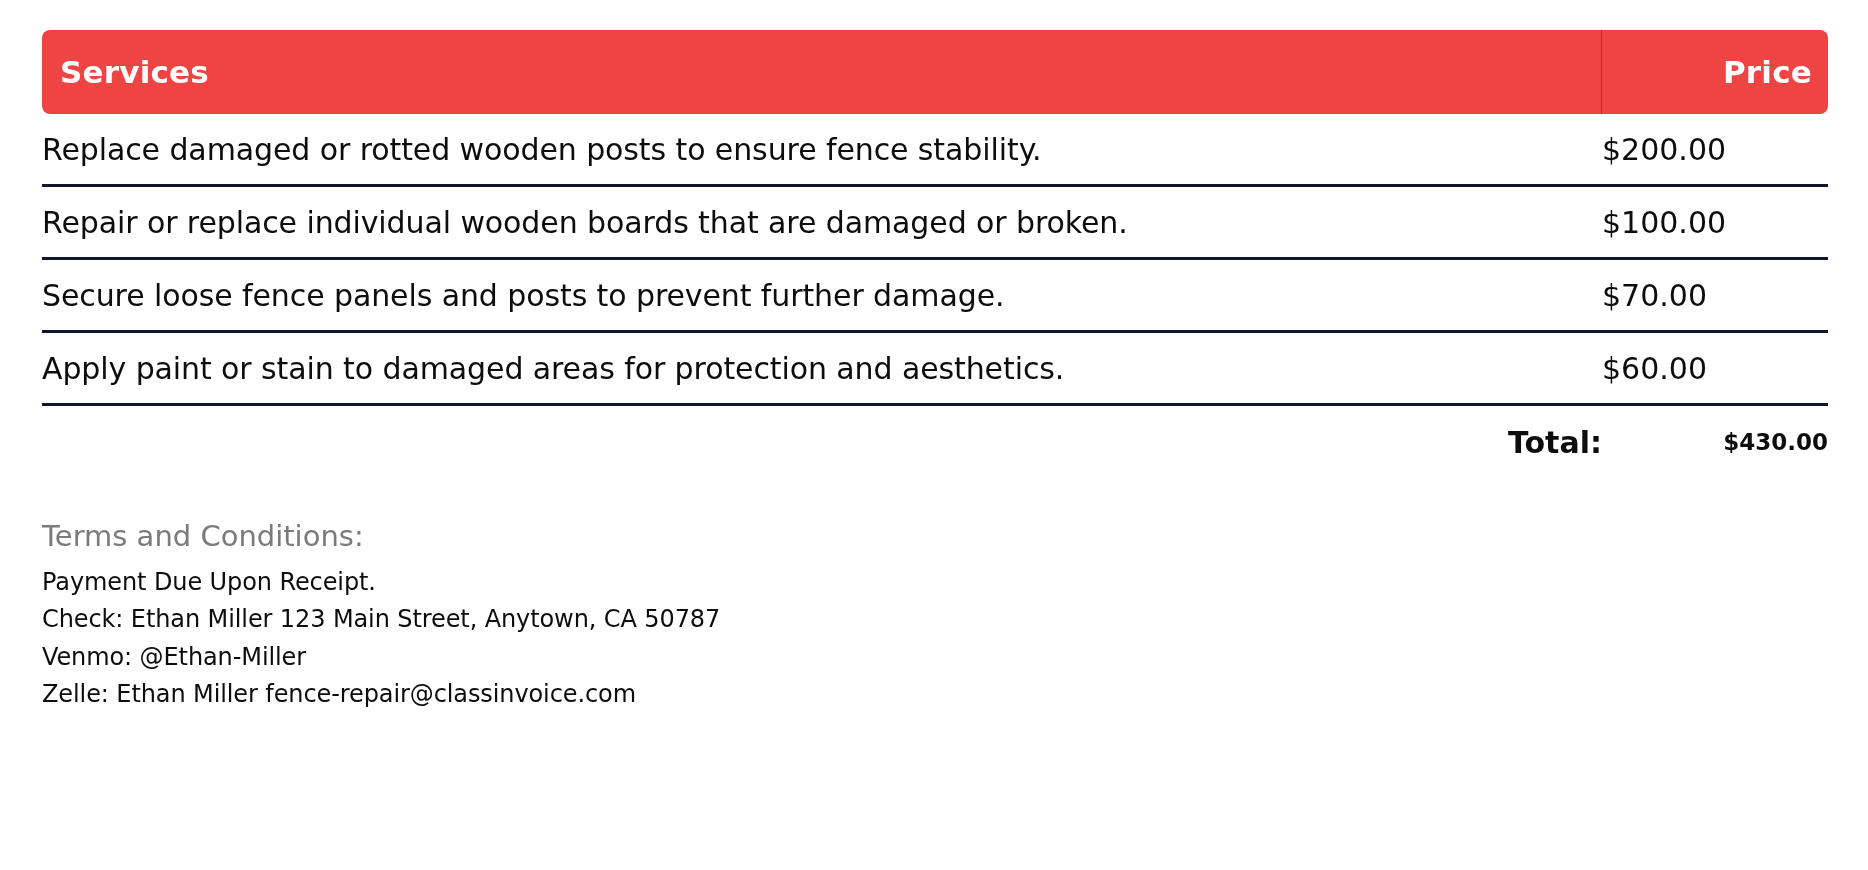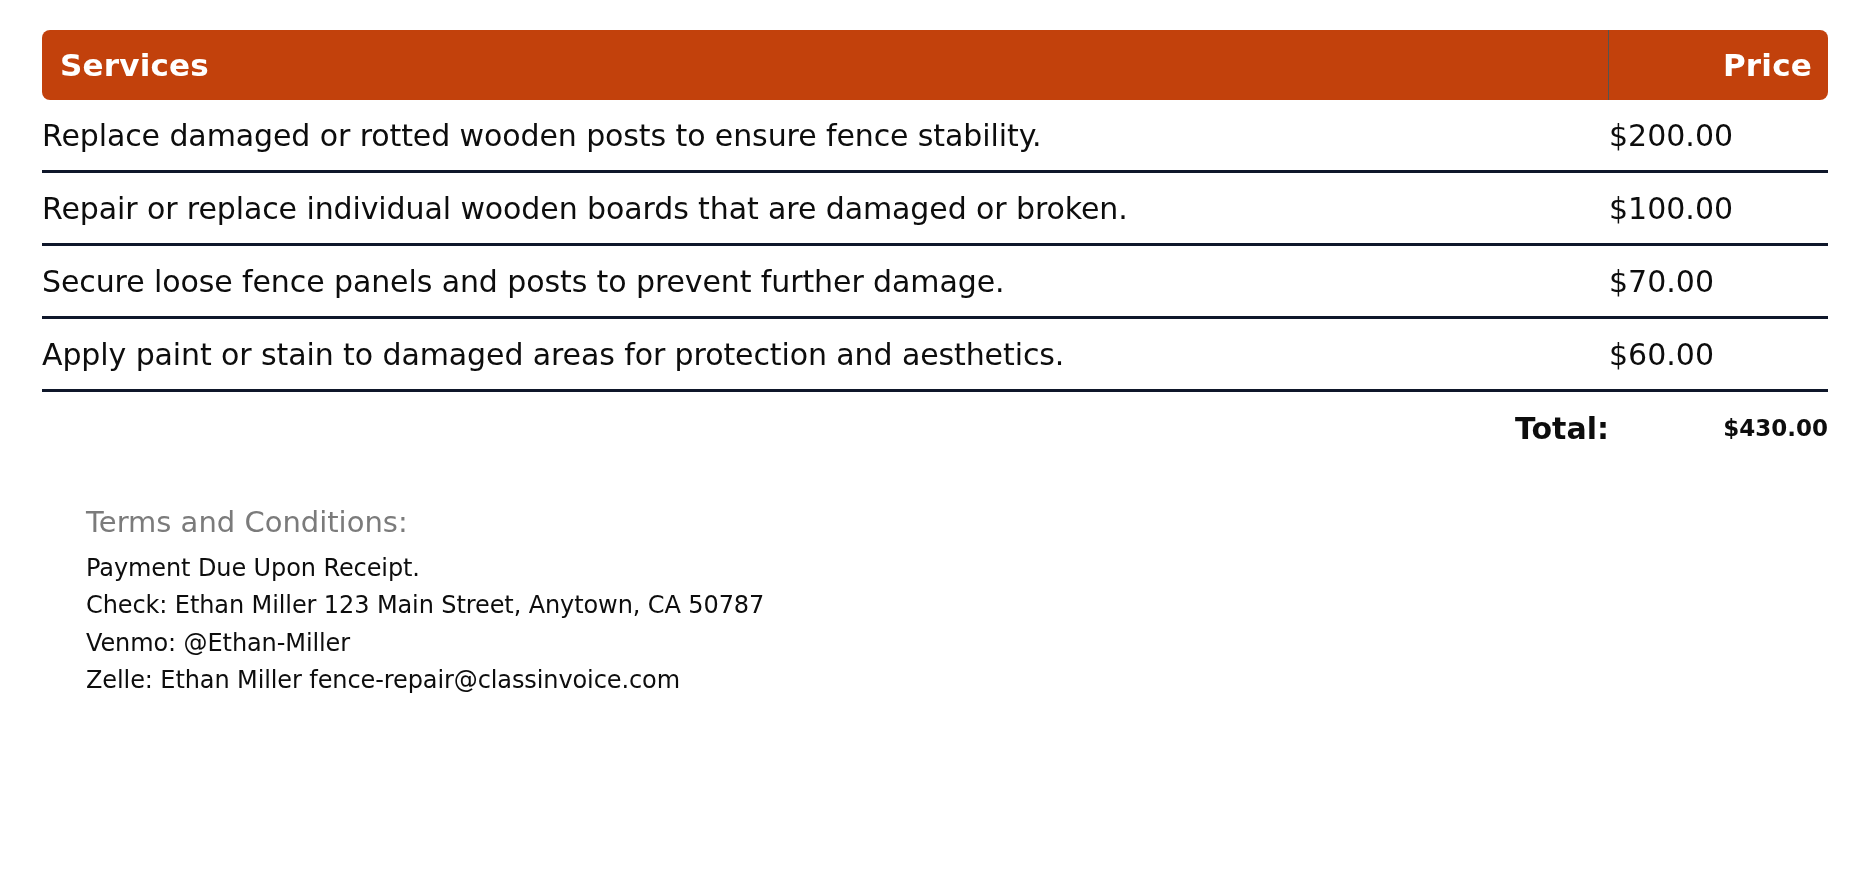--- a/index.html
+++ b/index.html
@@ -23,22 +23,22 @@
 
   
   .services-table {
     width: 1786px;
     border-collapse: separate;
     border-spacing: 0;
     table-layout: fixed;
   }
 
   .table-header-row th {
-    background: #c2410c;
-    padding: 1px;
+    background: #ef4444;
+    padding: 8px;
     height: 68px;
     vertical-align: middle;
   }
   .th-services {
     border-radius: 8px 0 0 8px;
     text-align: left;
     padding-left: 18px !important;
     border-right: 1px solid #56544f;
   }
   .th-price {
@@ -96,21 +96,20 @@
     font-size: 23px;
     font-weight: bold;
     color: #0d0d0d;
     white-space: nowrap;
   }
 
   
   .terms-section {
     margin-top: 40px;
     padding-left: 0;
-    margin-left: 44px;
   }
   .terms-heading {
     font-size: 29px;
     color: #7b7b7b;
     margin: 0 0 10px 0;
     line-height: 1.25;
   }
   .terms-line {
     font-size: 24px;
     color: #0d0d0d;

